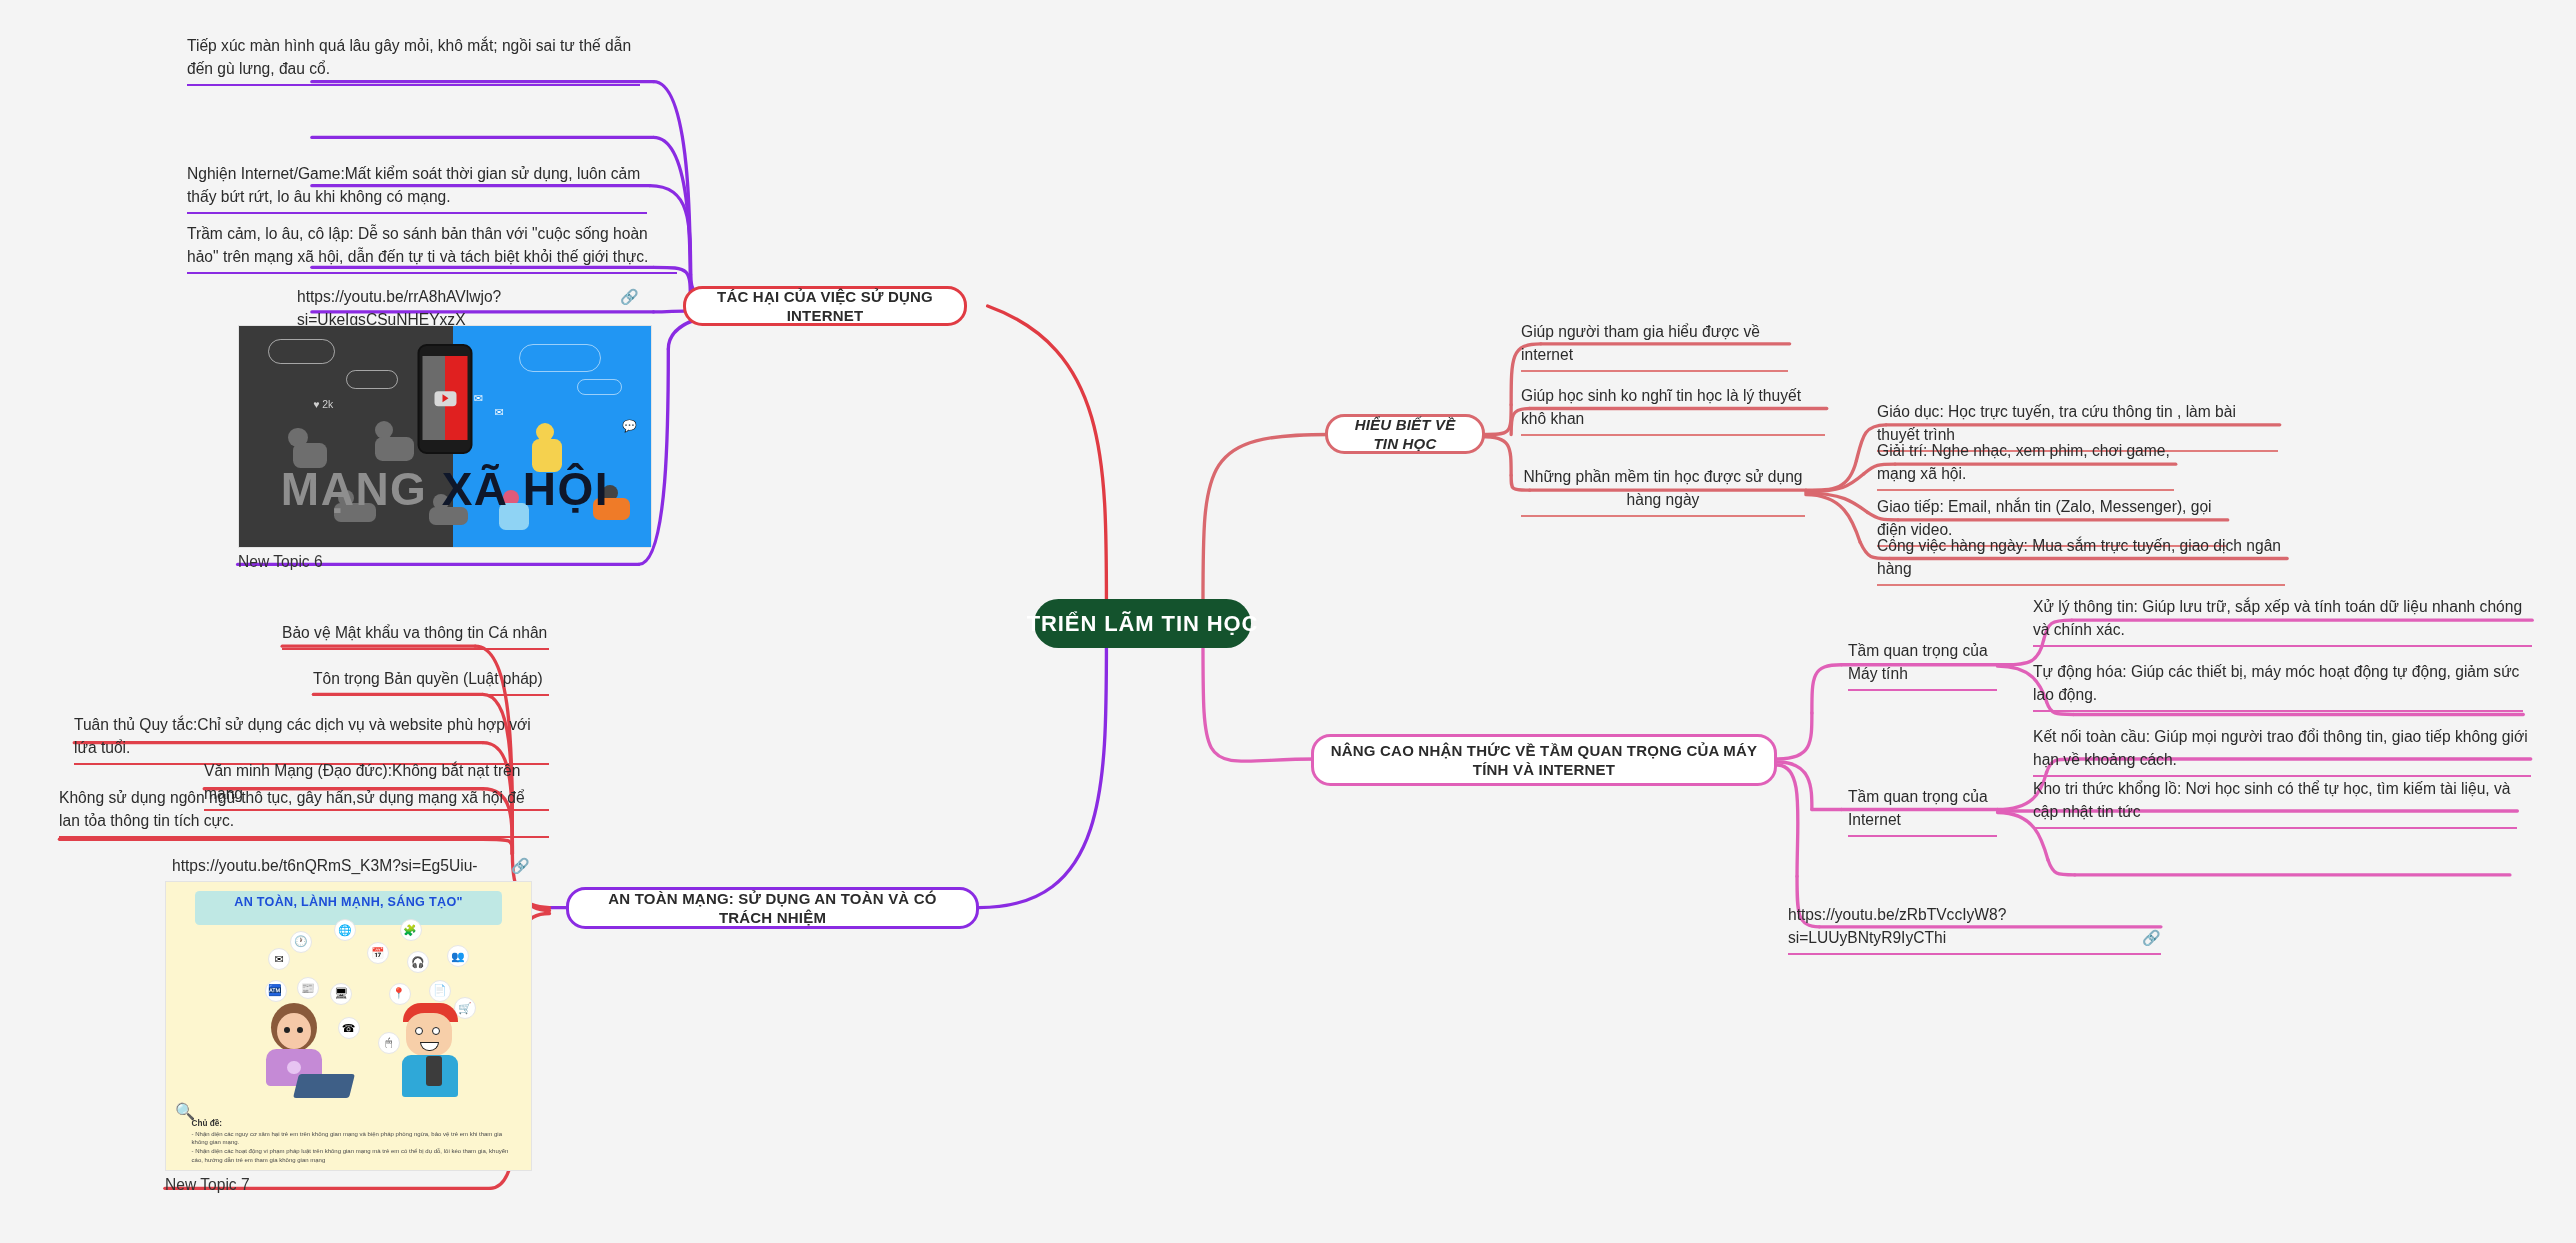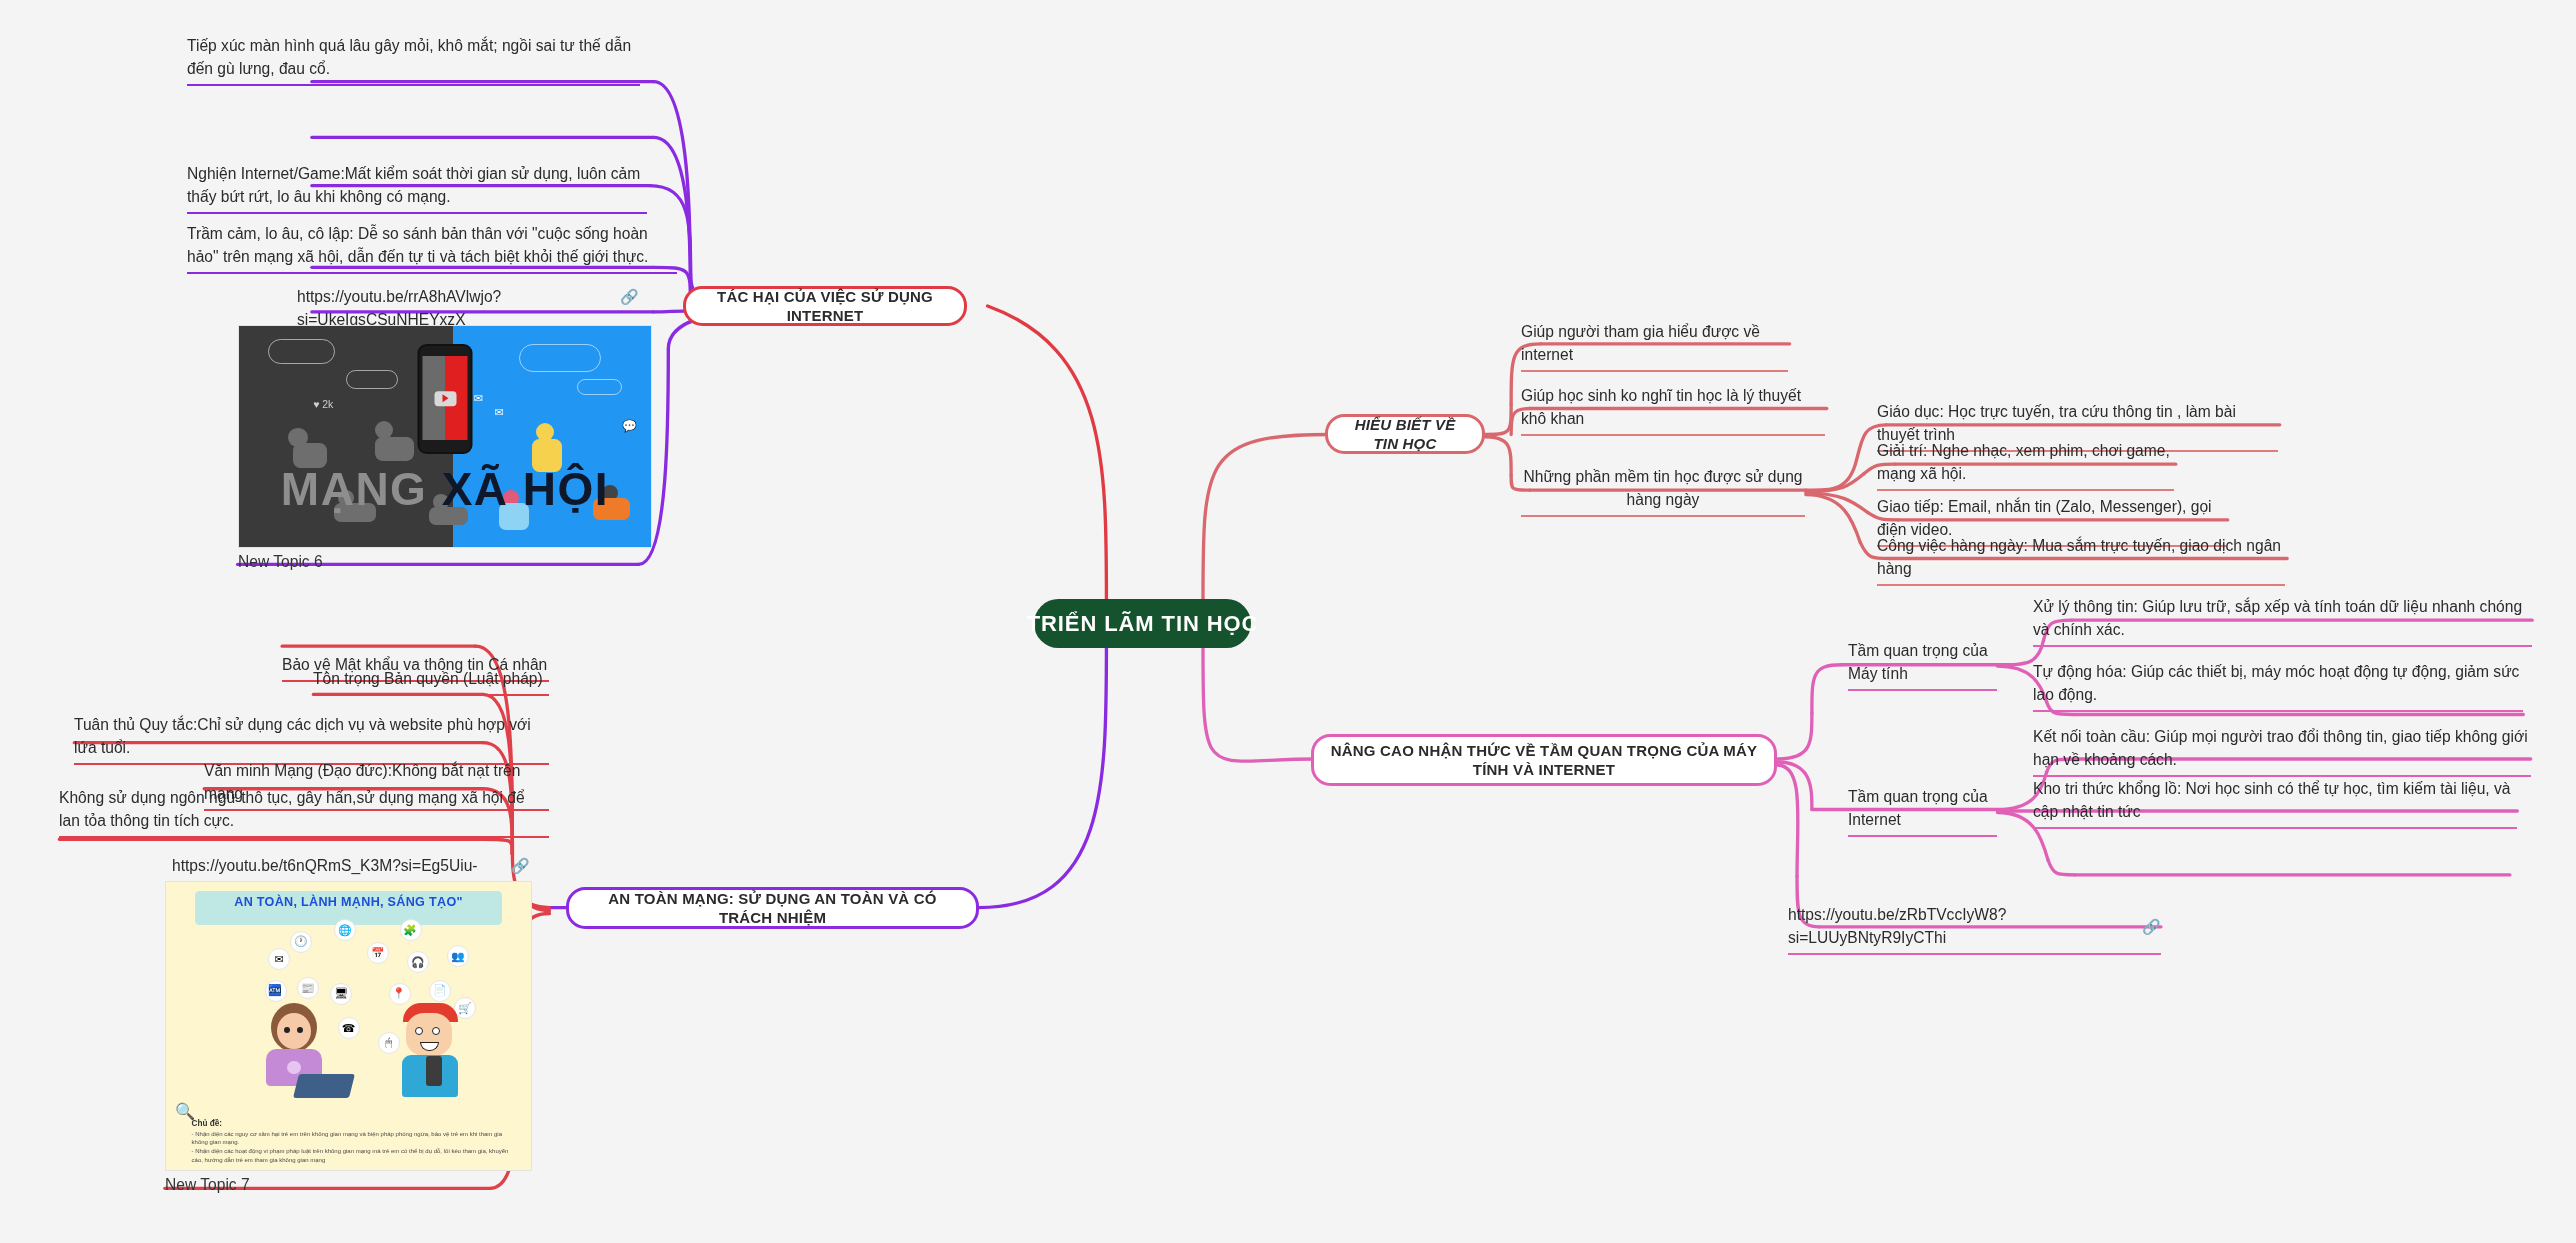--- a/index.html
+++ b/index.html
@@ -340,28 +340,28 @@
 
   <div class="leaf u-pink" style="left:1848px; top:640px; width:149px;">Tầm quan trọng của Máy tính</div>
   <div class="leaf u-pink" style="left:1848px; top:786px; width:149px;">Tầm quan trọng của Internet</div>
 
   <div class="leaf u-pink" style="left:2033px; top:596px; width:499px;">Xử lý thông tin: Giúp lưu trữ, sắp xếp và tính toán dữ liệu nhanh chóng và chính xác.</div>
   <div class="leaf u-pink" style="left:2033px; top:661px; width:490px;">Tự động hóa: Giúp các thiết bị, máy móc hoạt động tự động, giảm sức lao động.</div>
 
   <div class="leaf u-pink" style="left:2033px; top:726px; width:498px;">Kết nối toàn cầu: Giúp mọi người trao đổi thông tin, giao tiếp không giới hạn về khoảng cách.</div>
   <div class="leaf u-pink" style="left:2033px; top:778px; width:484px;">Kho tri thức khổng lồ: Nơi học sinh có thể tự học, tìm kiếm tài liệu, và cập nhật tin tức</div>
 
-  <div class="leaf u-pink" style="left:1788px; top:904px; width:373px; display:flex; align-items:center;">
+  <div class="leaf u-pink" style="left:1788px; top:904px; width:373px; display:flex; align-items:flex-end;">
     <span>https://youtu.be/zRbTVccIyW8?si=LUUyBNtyR9IyCThi</span>
     <span class="link-icon">🔗</span>
   </div>
 
   <div class="branch-node" style="left:566px; top:887px; width:413px; height:42px; border-color:#8a2be2;">AN TOÀN MẠNG: SỬ DỤNG AN TOÀN VÀ CÓ TRÁCH NHIỆM</div>
 
-  <div class="leaf u-red" style="left:282px; top:622px; width:267px;margin-top:32px;">Bảo vệ Mật khẩu va thông tin Cá nhân</div>
+  <div class="leaf u-red" style="left:282px; top:622px; width:267px;">Bảo vệ Mật khẩu va thông tin Cá nhân</div>
   <div class="leaf u-red" style="left:313px; top:668px; width:236px;">Tôn trọng Bản quyền (Luật pháp)</div>
   <div class="leaf u-red" style="left:74px; top:714px; width:475px;">Tuân thủ Quy tắc:Chỉ sử dụng các dịch vụ và website phù hợp với lứa tuổi.</div>
   <div class="leaf u-red" style="left:204px; top:760px; width:345px;">Văn minh Mạng (Đạo đức):Không bắt nạt trên mạng</div>
   <div class="leaf u-red" style="left:59px; top:787px; width:490px;">Không sử dụng ngôn ngữ thô tục, gây hấn,sử dụng mạng xã hội để lan tỏa thông tin tích cực.</div>
 
   <div class="leaf u-red" style="left:172px; top:855px; width:358px; display:flex; align-items:baseline;">
     <span>https://youtu.be/t6nQRmS_K3M?si=Eg5Uiu-Oo71ChiQU</span>
     <span class="link-icon">🔗</span>
   </div>
 

